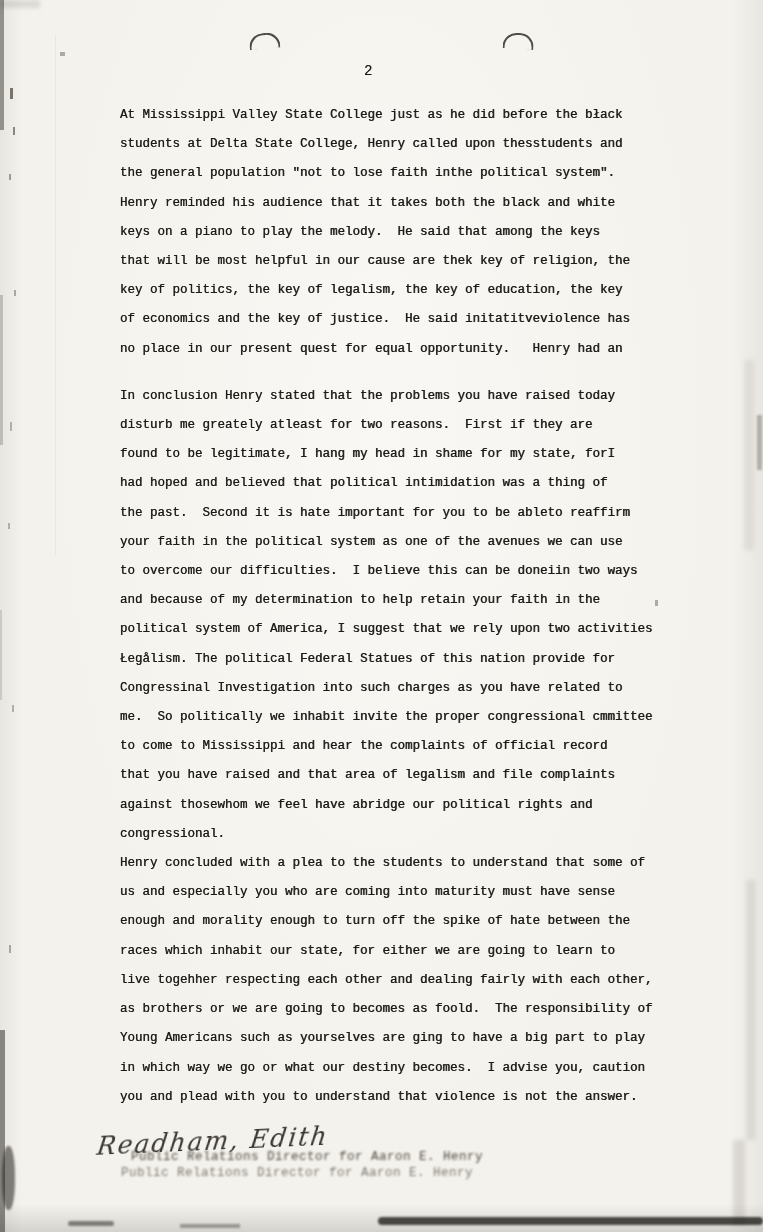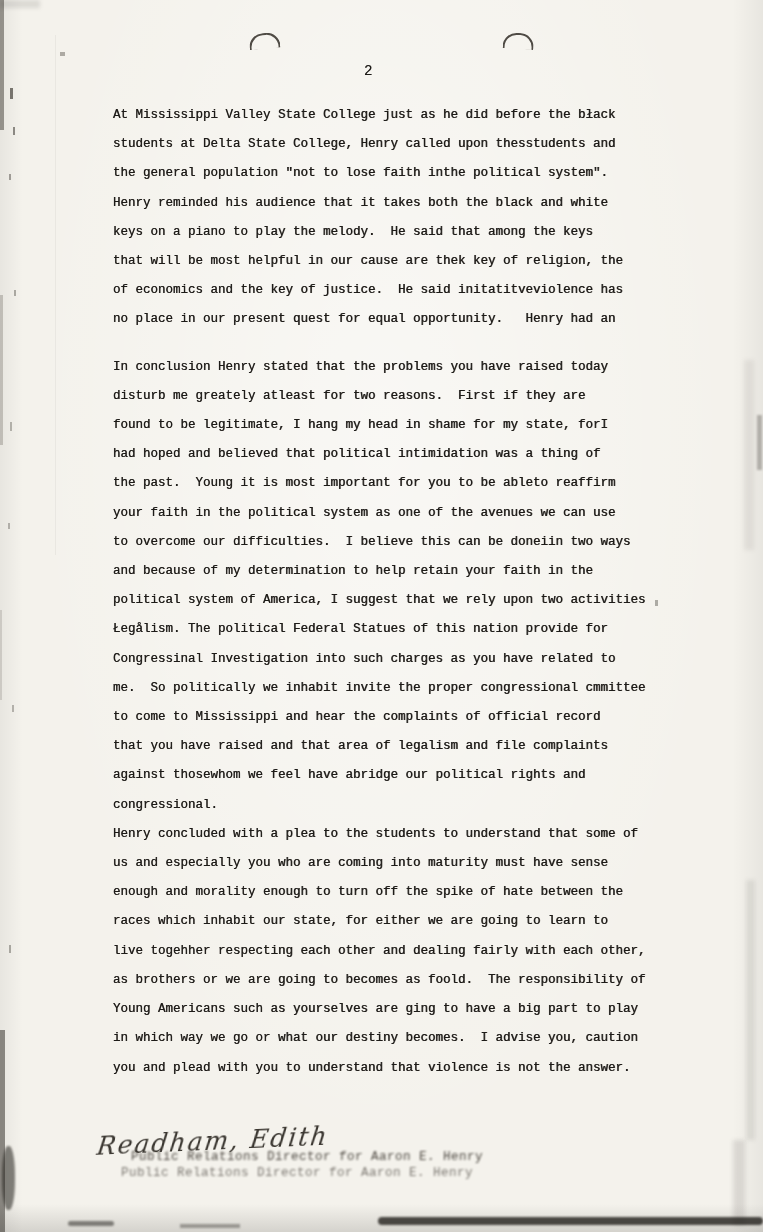--- a/index.html
+++ b/index.html
@@ -17,21 +17,21 @@
   }
   .page-number {
     position: absolute;
     left: 364px;
     top: 63px;
     font-size: 14px;
     text-shadow: 0.3px 0 0 rgba(25,20,15,0.6);
   }
   .textblock {
     position: absolute;
-    left: 113px;
+    left: 120px;
     top: 101px;
     width: 566px;
     font-size: 12.5px;
     line-height: 29.2px;
   }
   .tline {
     white-space: pre;
     text-shadow: 0.35px 0 0 rgba(25,20,15,0.65), -0.25px 0 0 rgba(25,20,15,0.3);
   }
   .para { margin: 0; }
@@ -83,29 +83,30 @@
   <div class="page-number">2</div>
 
   <div class="textblock">
     <div class="para">
       <div class="tline">At Mississippi Valley State College just as he did before the błack</div>
       <div class="tline">students at Delta State College, Henry called upon thesstudents and</div>
       <div class="tline">the general population "not to lose faith inthe political system".</div>
       <div class="tline">Henry reminded his audience that it takes both the black and white</div>
       <div class="tline">keys on a piano to play the melody.  He said that among the keys</div>
       <div class="tline">that will be most helpful in our cause are thek key of religion, the</div>
+      <div class="tline">key of politics, the key of legalism, the key of education, the key</div>
       <div class="tline">of economics and the key of justice.  He said initatitveviolence has</div>
       <div class="tline">no place in our present quest for equal opportunity.   Henry had an</div>
     </div>
     <div class="para gap">
       <div class="tline">In conclusion Henry stated that the problems you have raised today</div>
       <div class="tline">disturb me greately atleast for two reasons.  First if they are</div>
       <div class="tline">found to be legitimate, I hang my head in shame for my state, forI</div>
       <div class="tline">had hoped and believed that political intimidation was a thing of</div>
-      <div class="tline">the past.  Young it is most important for you to be ableto reaffirm</div>
+      <div class="tline">the past.  Second it is hate important for you to be ableto reaffirm</div>
       <div class="tline">your faith in the political system as one of the avenues we can use</div>
       <div class="tline">to overcome our difficulties.  I believe this can be doneiin two ways</div>
       <div class="tline">and because of my determination to help retain your faith in the</div>
       <div class="tline">political system of America, I suggest that we rely upon two activities</div>
       <div class="tline">Łegålism. The political Federal Statues of this nation provide for</div>
       <div class="tline">Congressinal Investigation into such charges as you have related to</div>
       <div class="tline">me.  So politically we inhabit invite the proper congressional cmmittee</div>
       <div class="tline">to come to Mississippi and hear the complaints of official record</div>
       <div class="tline">that you have raised and that area of legalism and file complaints</div>
       <div class="tline">against thosewhom we feel have abridge our political rights and</div>

